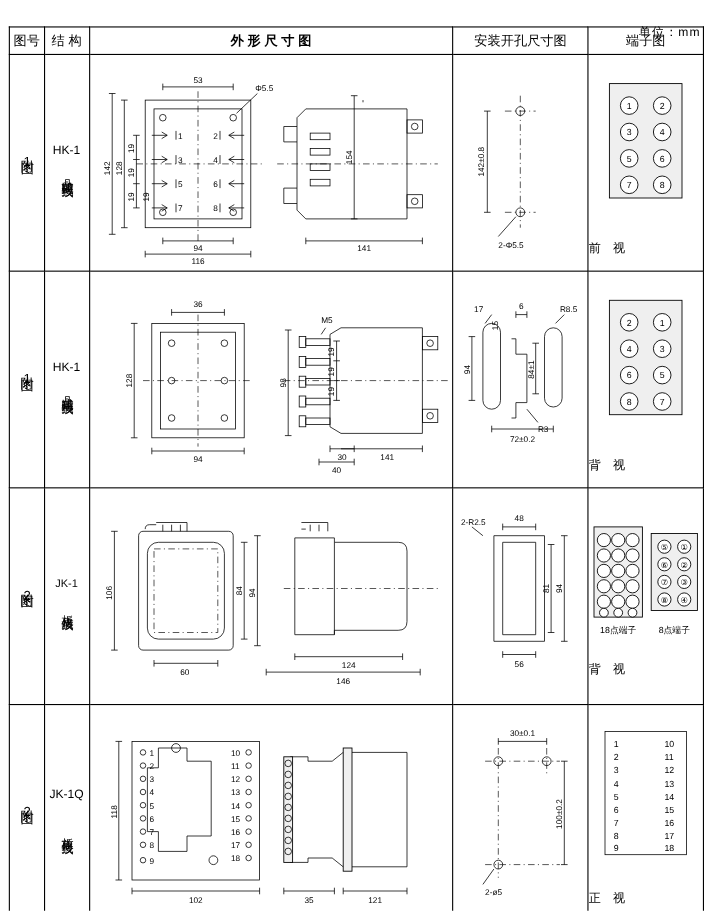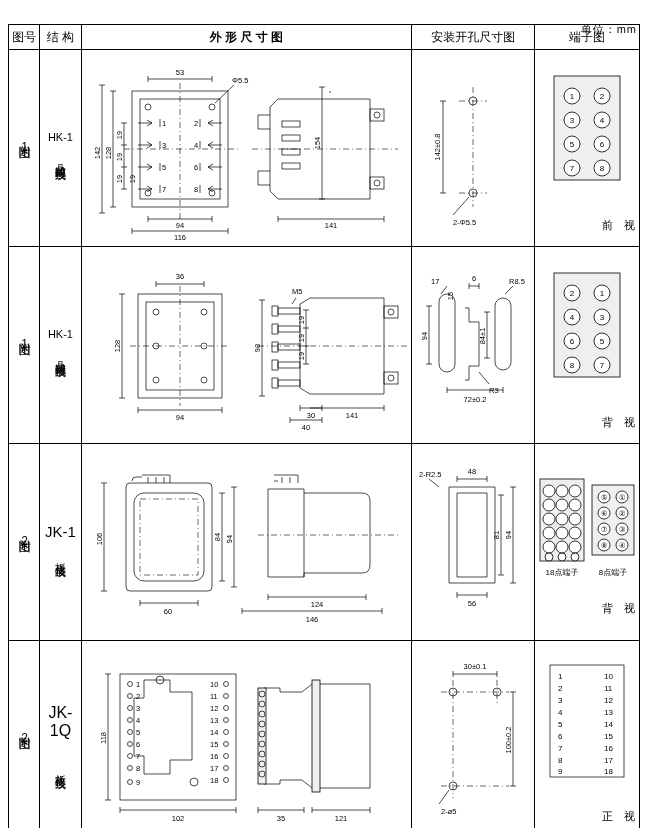--- a/index.html
+++ b/index.html
@@ -26,21 +26,21 @@
 
   svg{display:block;margin:0 auto;}
   .ln{stroke:#000;fill:none;}
   .thin{stroke-width:.7;}
   .dash{stroke-dasharray:6 3 1 3;stroke-width:.6;}
   .fillgray{fill:#efefef;stroke:#000;stroke-width:.8;}
   .fillwhite{fill:#fff;stroke:#000;stroke-width:.8;}
   .txt{font-size:7.5px;font-family:"Liberation Sans",sans-serif;fill:#000;}
   .txt8{font-size:8px;font-family:"Liberation Sans",sans-serif;fill:#000;}
   .center{text-anchor:middle;}
-  .tcaption{font-size:11px;letter-spacing:4px;text-align:right;margin-top:4px;}
+  .tcaption{font-size:11px;letter-spacing:4px;text-align:left;margin-top:4px;}
 </style>
 </head>
 <body>
 
 <div id="page">
 
   <div class="unit-line">单位：mm</div>
 
   <table class="main">
     <thead>
@@ -305,21 +305,21 @@
           </svg>
           <div class="tcaption">背  视</div>
         </td>
       </tr>
 
       <tr class="r3">
         <td>
           <span class="vert">附图2</span>
         </td>
         <td>
-          <div style="font-size:15px;margin-bottom:4px;">JK-1</div>
+          <div style="font-size:10px;margin-bottom:4px;">JK-1</div>
           <span class="vert-small">板后接线</span>
         </td>
         <td>
           <svg width="328" height="190" viewBox="0 0 328 190">
 
             <rect class="ln thin" x="44" y="36" width="86" height="108" rx="4"></rect>
             <rect class="ln thin" x="52" y="46" width="70" height="88" rx="10"></rect>
             <path class="ln dash" d="M58 52 h58 v76 h-58 z"></path>
             <path class="ln thin" d="M60 30 h-6 q-4 0 -4 4 M66 30 v6 M74 30 v6 M82 30 v6"></path>
             <path class="ln thin" d="M60 28 h28 v8"></path>
@@ -407,21 +407,21 @@
           </svg>
           <div class="tcaption">背  视</div>
         </td>
       </tr>
 
       <tr class="r4">
         <td>
           <span class="vert">附图2</span>
         </td>
         <td>
-          <div style="font-size:16px;margin-bottom:16px;">JK-1Q</div>
+          <div style="font-size:11px;margin-bottom:16px;">JK-1Q</div>
           <span class="vert-small">板前接线</span>
         </td>
         <td>
           <svg width="328" height="190" viewBox="0 0 328 190">
 
             <rect class="ln thin" x="38" y="30" width="116" height="126"></rect>
             <path class="ln thin" d="M62 36 h26 v12 h22 v68 h-22 v14 h-26 v-18 h-10 v-58 h10 z"></path>
             <g>
               <circle class="ln thin" cx="48" cy="40" r="2.5"></circle>
                 <text class="txt" x="54" y="43">1</text>

